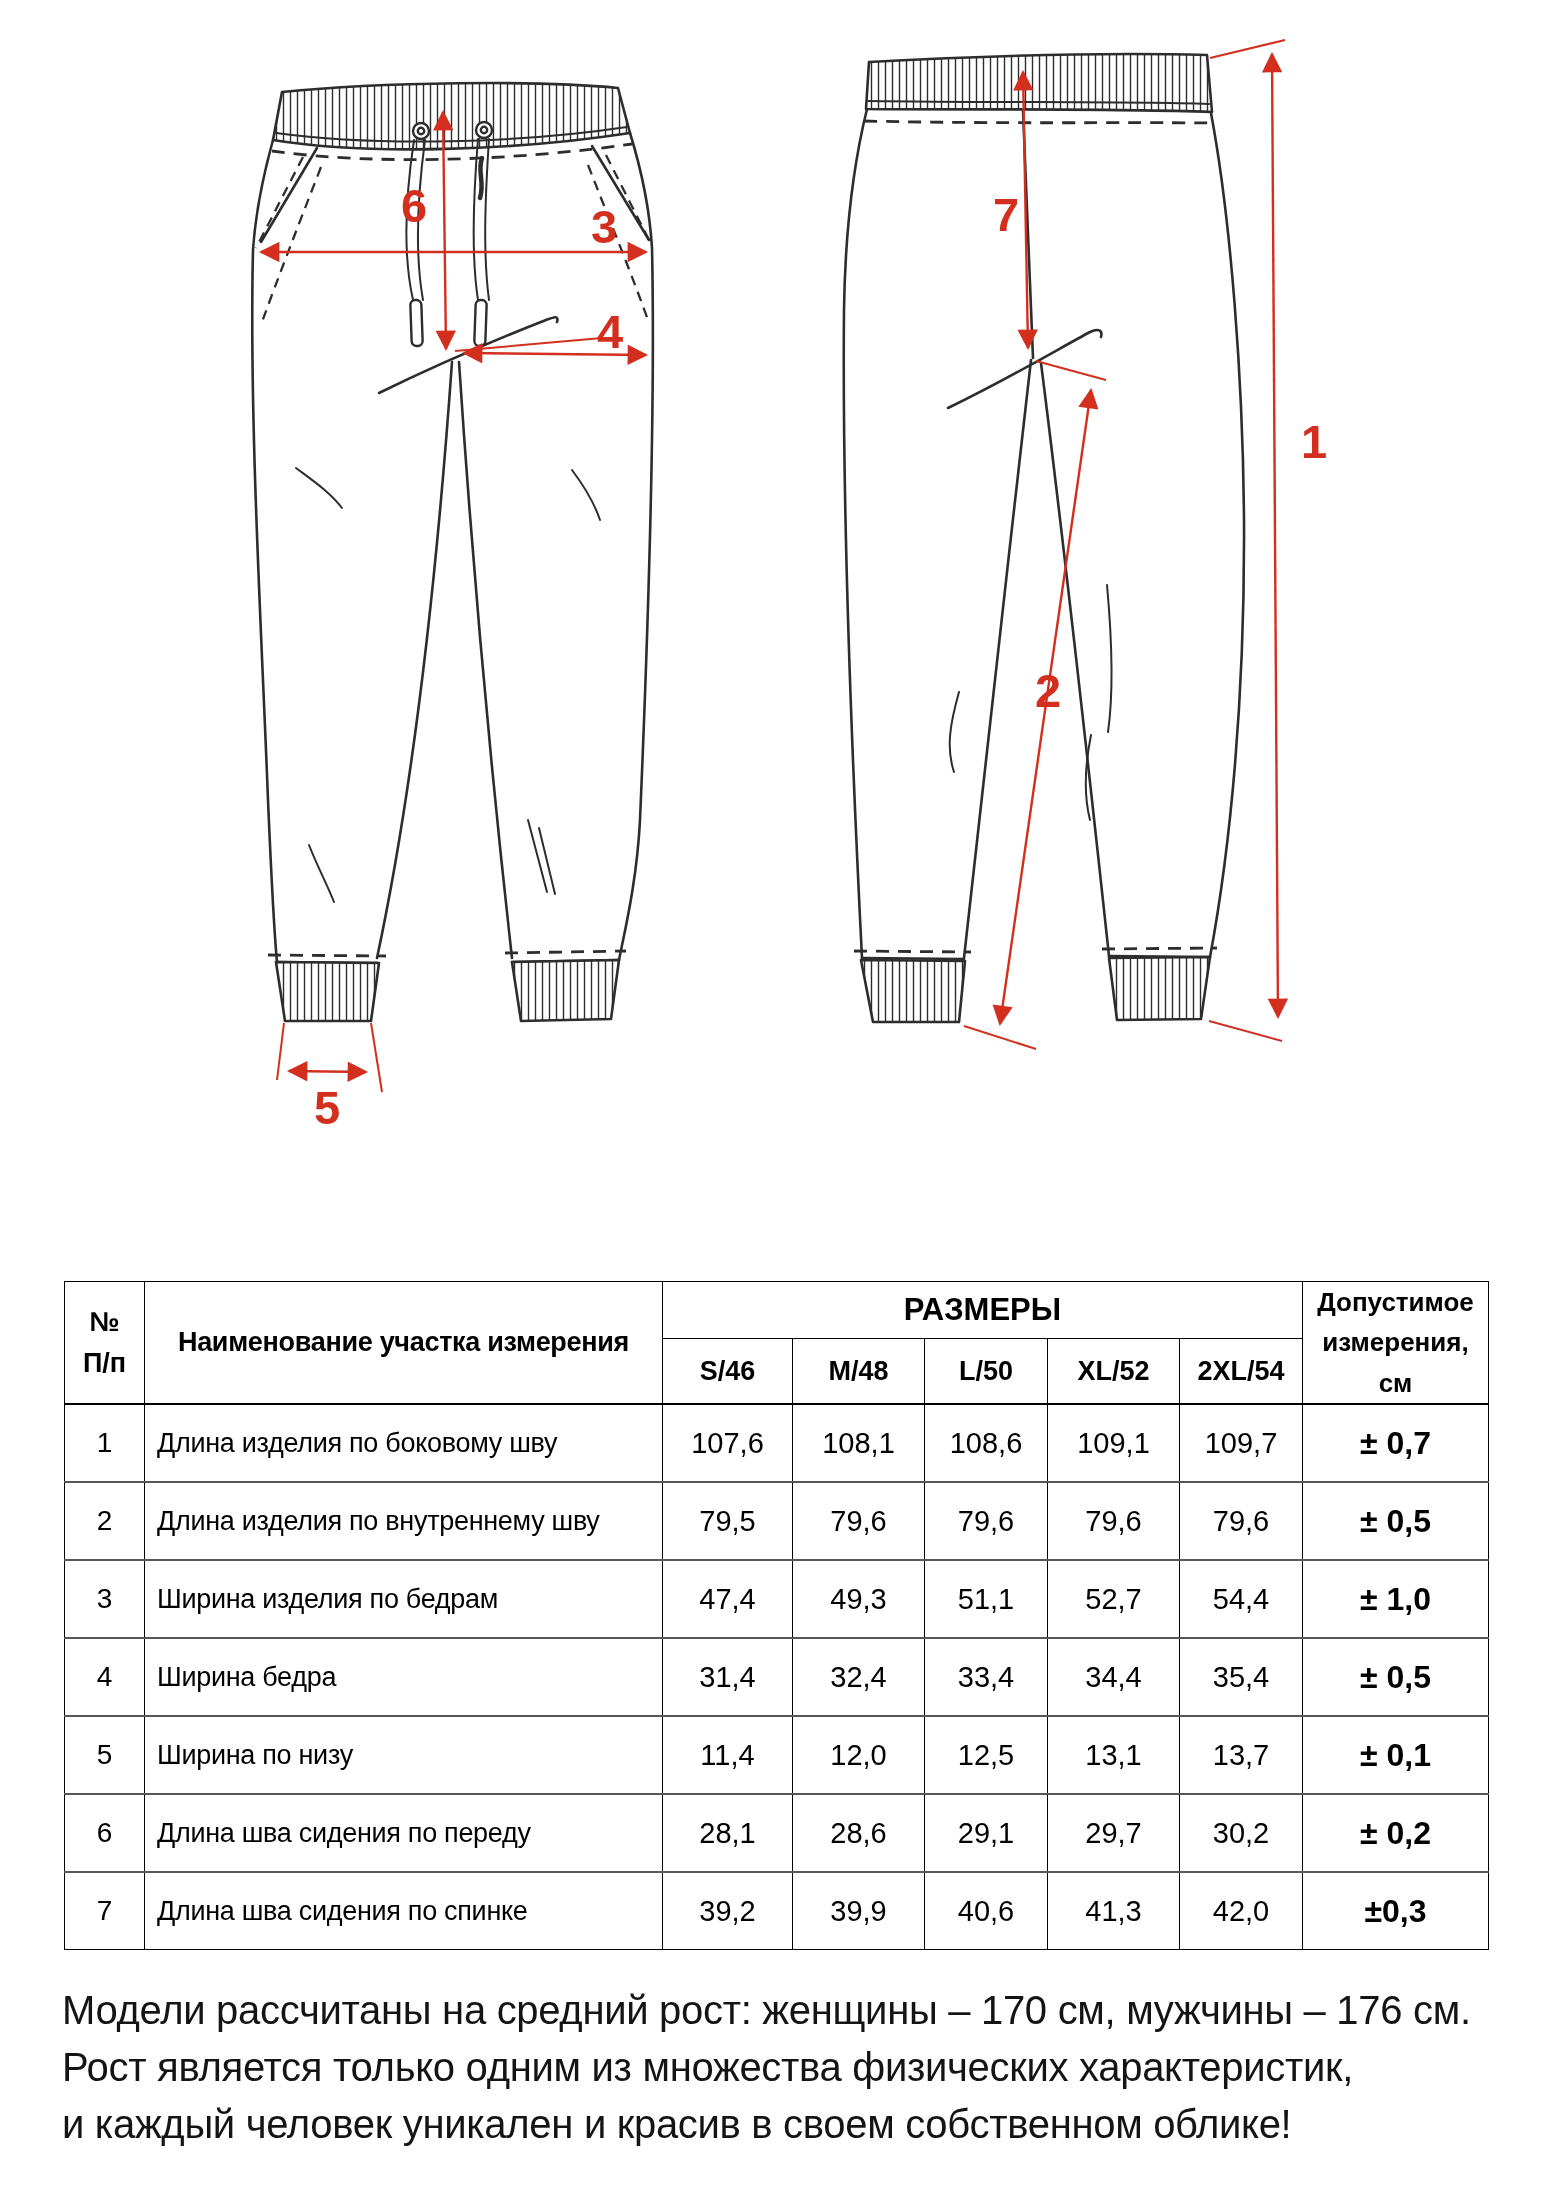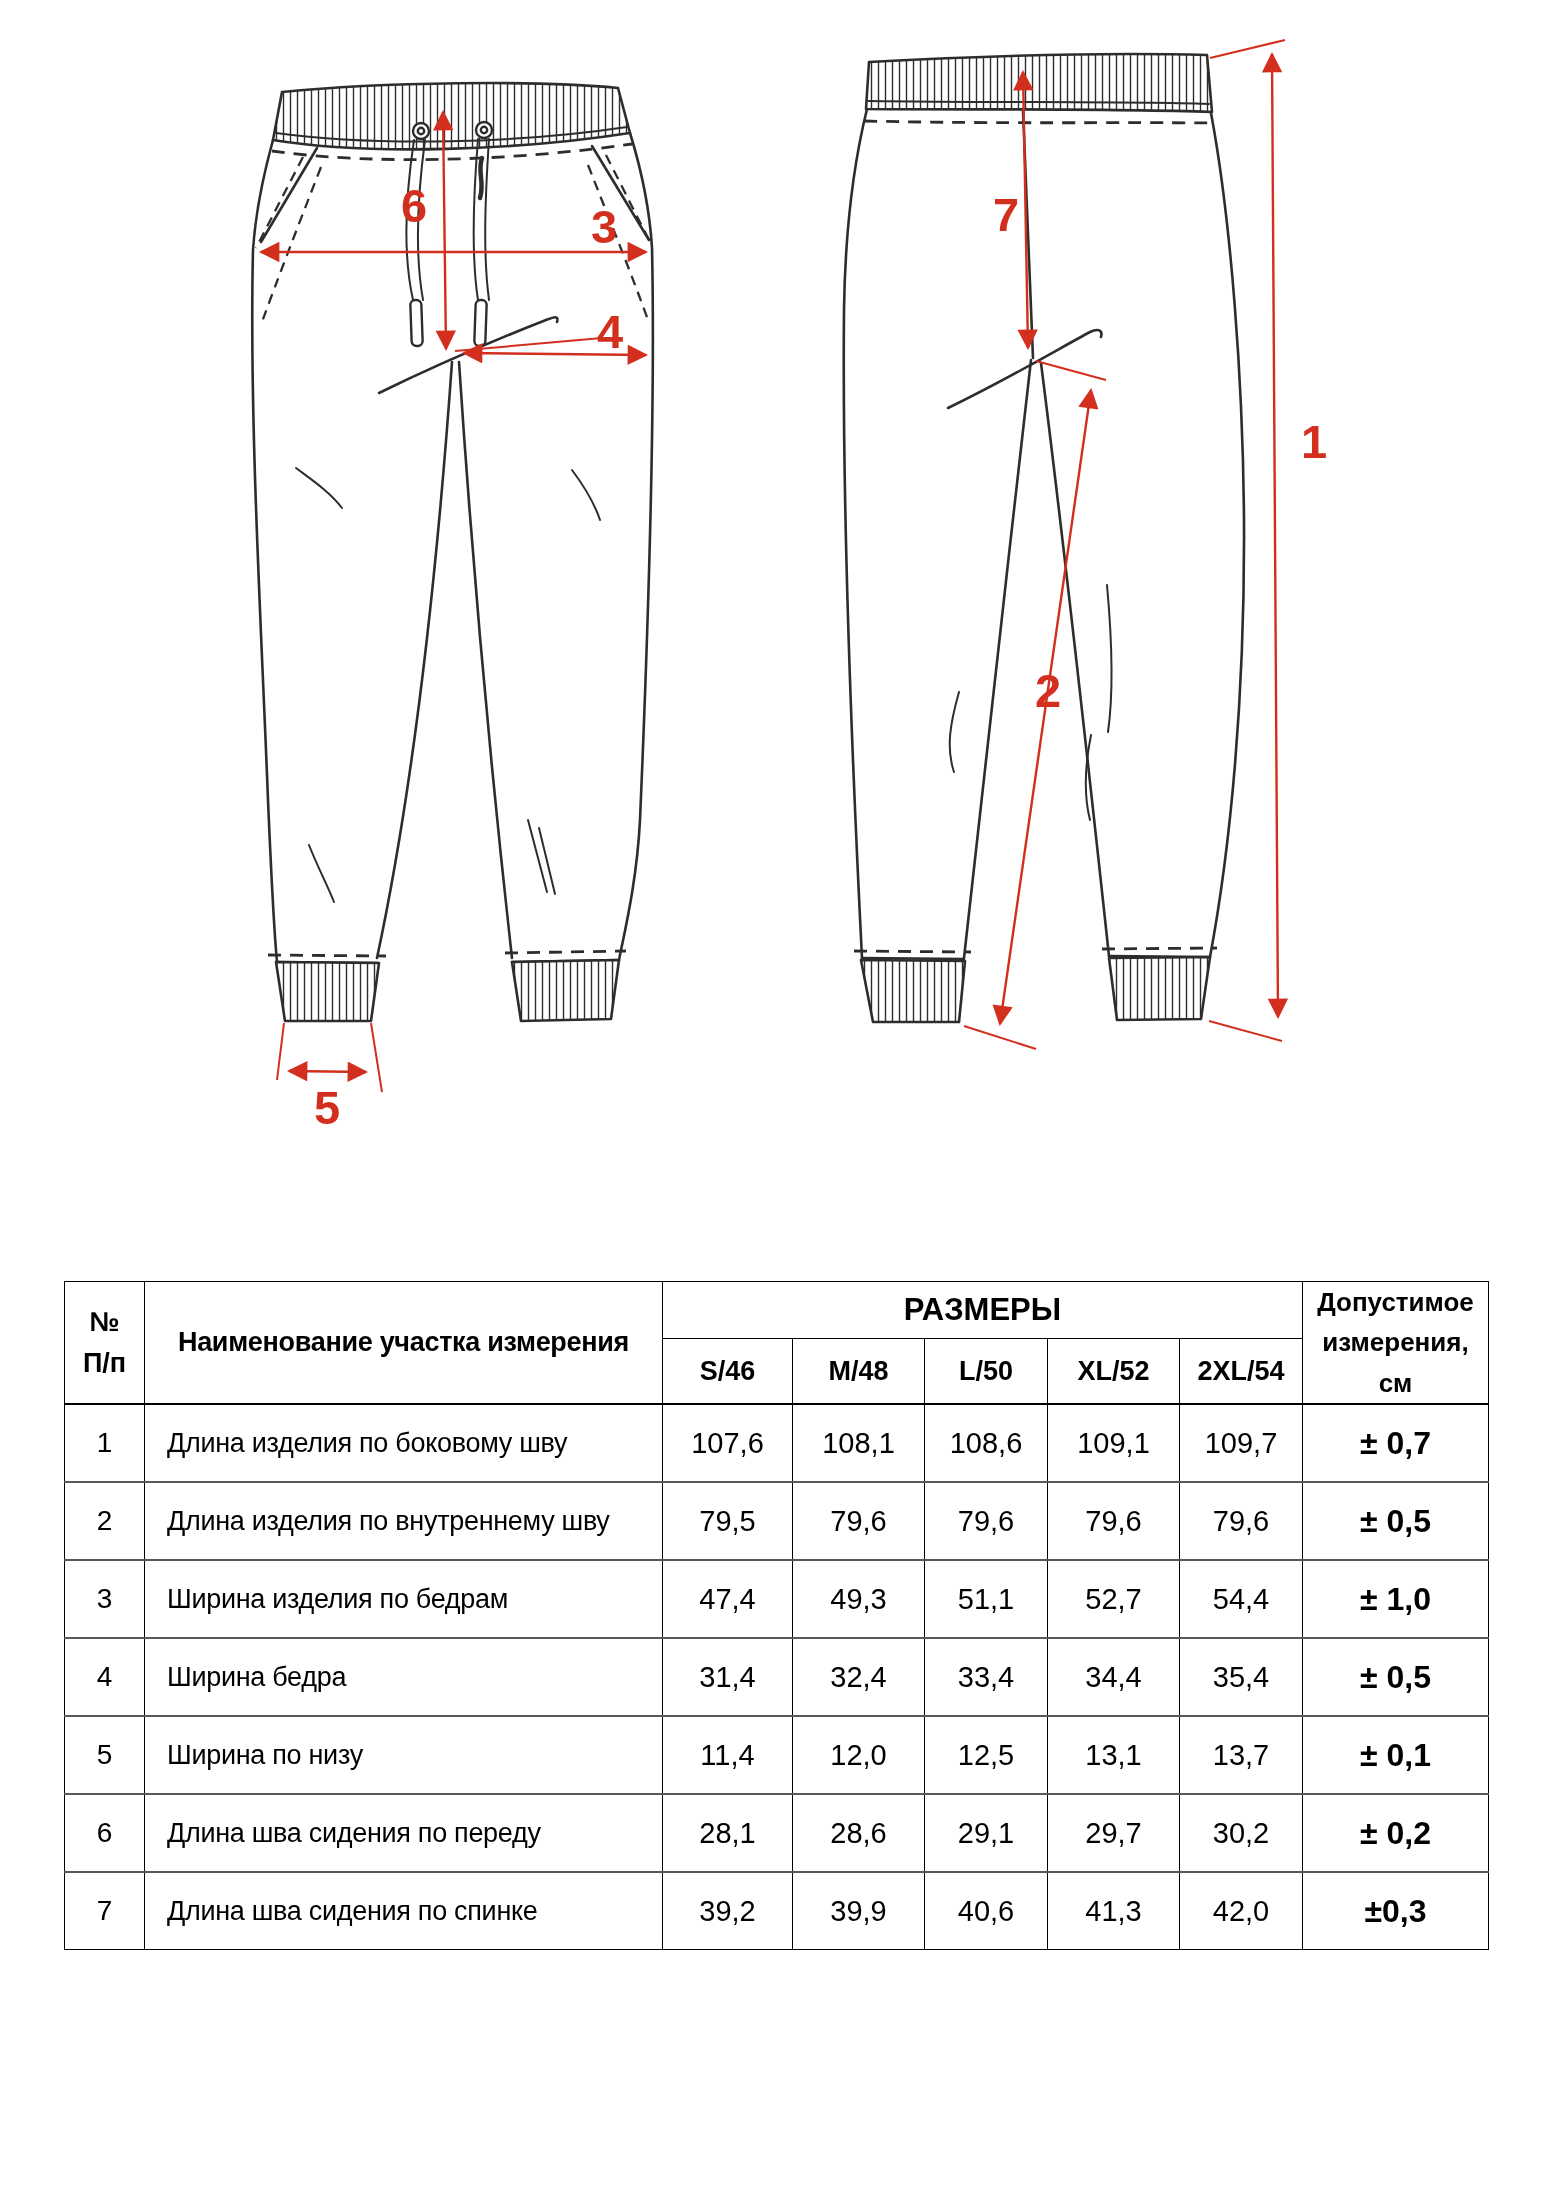--- a/index.html
+++ b/index.html
@@ -24,21 +24,21 @@
   }
   #size-table { position:absolute; left:64px; top:1281px; border-collapse:collapse; table-layout:fixed; }
   #size-table th, #size-table td { border:1px solid #000; padding:0 8px; overflow:hidden; }
   #size-table thead th { font-weight:700; text-align:center; vertical-align:middle; }
   .h-razmery { font-size:31px; height:56px; }
   .h-size { font-size:27px; height:64px; border-bottom:2px solid #000 !important; }
   .h-no { font-size:27px; line-height:1.5; }
   .h-name { font-size:27px; letter-spacing:-0.3px; }
   .h-tol { font-size:26px; line-height:1.55; padding:0 14px; }
   #size-table tbody td { height:76px; vertical-align:middle; font-size:28px; text-align:center; }
-  #size-table tbody td.c-name { text-align:left; font-size:27px; letter-spacing:-0.3px; padding-left:22px; }
+  #size-table tbody td.c-name { text-align:left; font-size:27px; letter-spacing:-0.3px; padding-left:12px; }
   #size-table tbody td.c-val { font-size:29px; }
   #size-table tbody td.c-tol { font-size:32px; font-weight:700; }
   #size-table tbody tr + tr td { border-top:2.5px solid #575757; }
   #size-table tbody tr:first-child td { border-top:2px solid #000; }
   #footer-note { position:absolute; left:62px; top:1982px; font-size:40px; line-height:57px; letter-spacing:-0.3px; color:#141414; }
 </style>
 </head>
 <body>
 
 <div id="page">
@@ -255,14 +255,19 @@
         <td class="c-val">39,2</td>
         <td class="c-val">39,9</td>
         <td class="c-val">40,6</td>
         <td class="c-val">41,3</td>
         <td class="c-val">42,0</td>
         <td class="c-tol">±0,3</td>
       </tr>
     </tbody>
   </table>
 
+  <div id="footer-note">
+    <div>Модели рассчитаны на средний рост: женщины – 170 см, мужчины – 176 см.</div>
+    <div>Рост является только одним из множества физических характеристик,</div>
+    <div>и каждый человек уникален и красив в своем собственном облике!</div>
+  </div>
 
 </div>
 
 </body></html>

